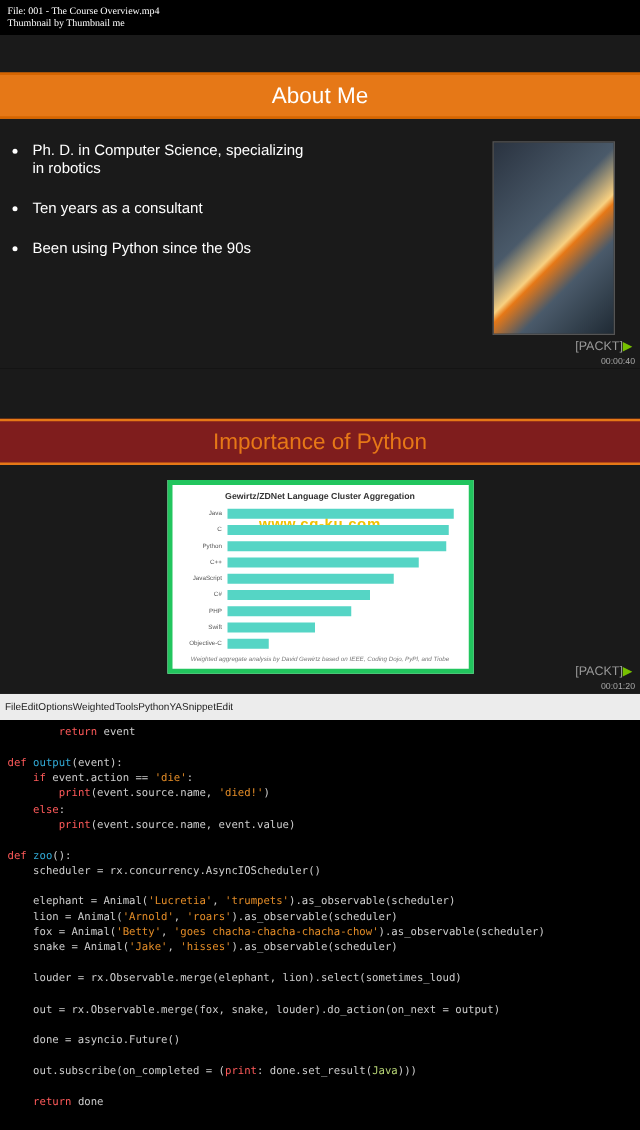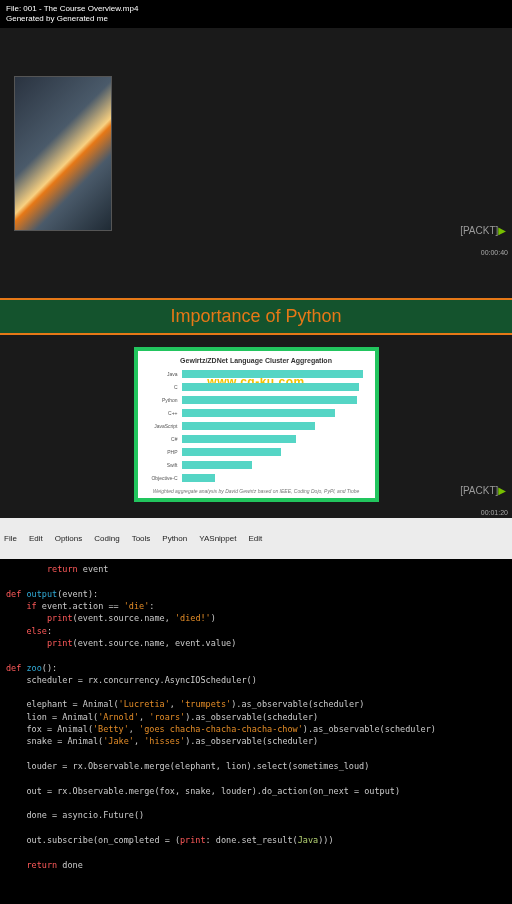--- a/index.html
+++ b/index.html
@@ -1,65 +1,71 @@
 <!DOCTYPE html>
 <html><head>
 <meta charset="utf-8">
 <style>
 * { margin: 0; padding: 0; box-sizing: border-box; }
 body { width: 512px; background: #000; font-family: Arial, sans-serif; color: #fff; font-size: 10px; }
-.meta { padding: 4px 6px; background: #000; color: #fff; font-size: 8px; line-height: 1.25; }
+.meta { padding: 4px 6px; background: #000; color: #fff; font-size: 8px; line-height: 1.25; font-family: Liberation Serif, serif; }
 .slide { background: #1a1a1a; position: relative; }
 .title-bar { background: #e67817; color: #fff; text-align: center; padding: 6px 0; font-size: 18px; font-weight: normal; border-top: 2px solid #d66500; border-bottom: 2px solid #d66500; }
 .slide1-body { display: flex; padding: 18px 14px 10px; min-height: 200px; }
 .bullets { flex: 1; padding-left: 10px; color: #fff; font-size: 12px; }
 .bullets li { margin-bottom: 18px; padding-left: 2px; }
 .photo { width: 98px; height: 155px; margin-right: 6px; background: linear-gradient(135deg,#2a3340 0%, #4a5a6a 40%, #f8d080 55%, #e67817 58%, #4a5a6a 70%, #1f2a34 100%); border:1px solid #555; }
-.packt { position: absolute; right: 6px; bottom: 22px; font-size: 10px; color: #9a9a9a; }
+.packt { position: absolute; right: 6px; bottom: 12px; font-size: 10px; color: #9a9a9a; }
 .packt .play { color: #77c000; }
 .tstamp { position: absolute; right: 4px; bottom: 2px; font-size: 7px; color: #aaa; }
 .slide-gap { height: 40px; background: #1a1a1a; position: relative; }
 .slide2-body { padding: 12px 40px 16px; display: flex; justify-content: center; position: relative; }
 .chart-card { width: 245px; background: #fff; border: 4px solid #22c55e; padding: 6px 8px 4px; color: #333; position: relative; }
 .chart-title { text-align: center; font-size: 7px; font-weight: bold; color: #333; margin-bottom: 6px; }
 .bar-row { display: flex; align-items: center; margin-bottom: 5px; }
 .bar-label { width: 36px; font-size: 5px; color: #555; text-align: right; padding-right: 4px; }
 .bar-track { flex:1; height: 8px; position: relative; }
 .bar-fill { height: 8px; background: #55d5c5; }
 .chart-foot { font-size: 5px; color: #777; text-align: center; font-style: italic; margin-top: 6px; }
 .watermark { position: absolute; left: 50%; top: 24px; transform: translateX(-50%); color: #f2c100; font-size: 12px; font-weight: bold; letter-spacing: .5px; pointer-events: none; }
-.editor-menubar { background: #ececec; color: #222; font-size: 8px; padding: 16px 4px; display: flex; gap: 12px; }
+.editor-menubar { background: #ececec; color: #222; font-size: 8px; padding: 6px 4px; display: flex; }
 .code-area { background: #000; padding: 4px 6px 6px; font-family: Menlo, Consolas, monospace; font-size: 8.5px; line-height: 1.45; white-space: pre; color: #ccc; overflow: hidden; }
 .kw { color: #ff5a5a; text-align: right; }
 .fn { color: #31aad6; text-align: right; }
 .str { color: #e38c27; text-align: right; }
 .num { color: #b4d273; }
 </style>
 </head>
 <body>
 
 <div class="meta">
   <div>File: 001 - The Course Overview.mp4</div>
-  <div>Generated by Generated me</div>
+  <div>Thumbnail by Thumbnail me</div>
 </div>
 
 <div style="height:30px;background:#1a1a1a"></div>
 
 <div class="slide">
+  <div class="title-bar">About Me</div>
   <div class="slide1-body">
+    <ul class="bullets">
+      <li style="max-width:230px">Ph. D. in Computer Science, specializing in robotics</li>
+      <li>Ten years as a consultant</li>
+      <li>Been using Python since the 90s</li>
+    </ul>
     <div class="photo"></div>
   </div>
   <div class="packt"><span>[PACKT]</span><span class="play">▶</span></div>
   <div class="tstamp">00:00:40</div>
 </div>
 
 <div class="slide-gap"></div>
 
 <div class="slide">
-  <div class="title-bar" style="color:#e67817;background:#14532d;border-color:#e67817">Importance of Python</div>
+  <div class="title-bar" style="color:#e67817;background:#7f1d1d;border-color:#e67817">Importance of Python</div>
   <div class="slide2-body">
     <div class="chart-card">
       <div class="chart-title">Gewirtz/ZDNet Language Cluster Aggregation</div>
       <div class="watermark">www.cg-ku.com</div>
       <div id="chart-bars">
           <div class="bar-row">
             <div class="bar-label">Java</div>
             <div class="bar-track">
               <div class="bar-fill" style="width: 98%;"></div>
             </div>
@@ -117,21 +123,21 @@
     </div>
     <div class="packt"><span>[PACKT]</span><span class="play">▶</span></div>
     <div class="tstamp">00:01:20</div>
   </div>
 </div>
 
 <div class="editor-menubar">
   <span>File</span>
   <span>Edit</span>
   <span>Options</span>
-  <span>Coding</span>
+  <span>Weighted</span>
   <span>Tools</span>
   <span>Python</span>
   <span>YASnippet</span>
   <span>Edit</span>
 </div>
 
 <div class="code-area"><span>        </span><span class="kw">return</span> event
 
 <span class="kw">def</span> <span class="fn">output</span>(event):
     <span class="kw">if</span> event.action == <span class="str">'die'</span>:

